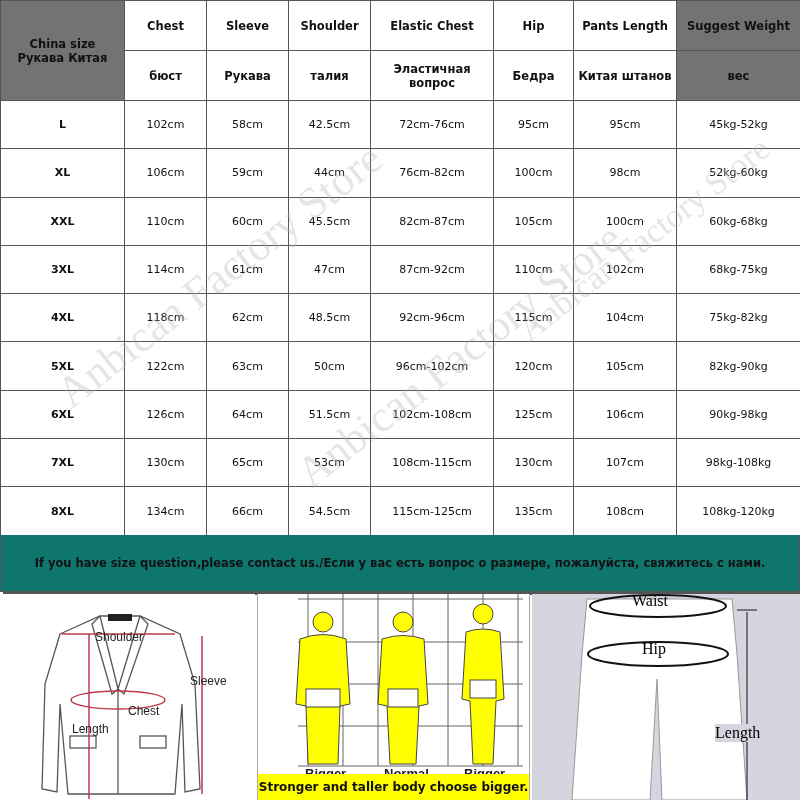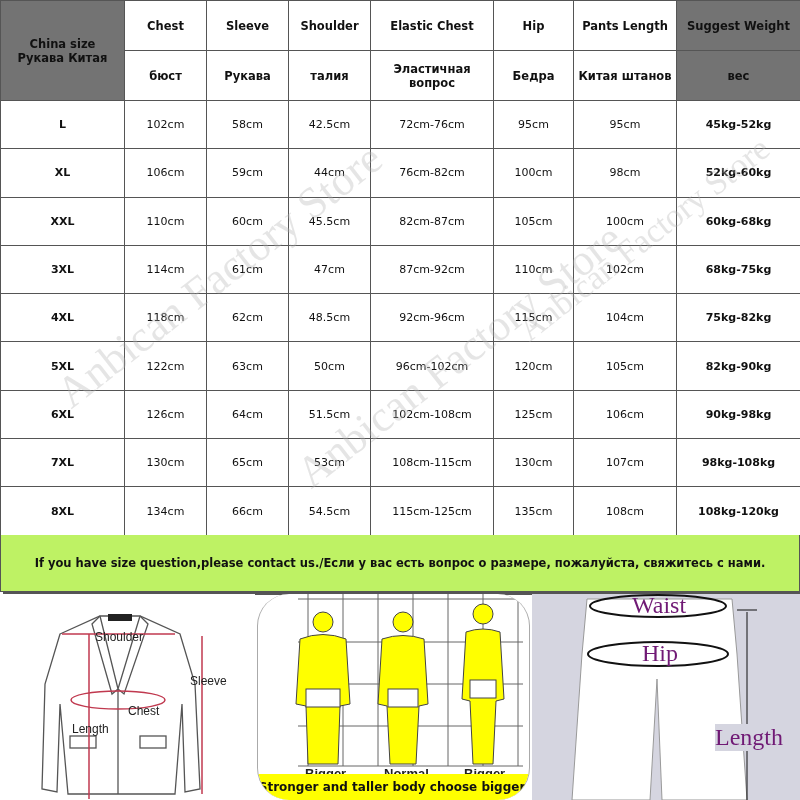--- a/index.html
+++ b/index.html
@@ -4,31 +4,31 @@
 <style>
   * { box-sizing: border-box; margin: 0; padding: 0; }
   body { width: 800px; height: 800px; background: #ffffff; font-family: "DejaVu Sans", "Liberation Sans", sans-serif; position: relative; overflow: hidden; }
   .table { position: absolute; left: 0; top: 0; width: 800px; border-collapse: collapse; }
   table.size { width: 800px; border-collapse: collapse; table-layout: fixed; }
   table.size td { border: 1.5px solid #555; text-align: center; vertical-align: middle; font-size: 11px; color: #111; }
   table.size .hdr td { height: 50px; font-weight: bold; font-size: 11.5px; }
   table.size .row td { height: 48.3px; }
   .yellow { background: #737373; }
   .size-lbl { font-weight: bold; }
-  .weight { color: #ee1111; font-weight: bold; }
-  .banner { position: absolute; left: 0; top: 535px; width: 800px; height: 57px; background: #bef264; border: 1.5px solid #555; border-top: none; display: flex; align-items: center; justify-content: center; font-weight: bold; font-size: 11.5px; color: #111; box-shadow: 3px 3px 0 #555; }
+  .weight { color: #ee1111; font-weight: normal; }
+  .banner { position: absolute; left: 0; top: 535px; width: 800px; height: 57px; background: #0f766e; border: 1.5px solid #555; border-top: none; display: flex; align-items: center; justify-content: center; font-weight: bold; font-size: 11.5px; color: #111; box-shadow: 3px 3px 0 #555; }
   .watermark { position: absolute; color: rgba(180,180,180,0.35); font-size: 44px; font-family: "Liberation Serif", serif; transform: rotate(-38deg); white-space: nowrap; pointer-events: none; }
   .panel { position: absolute; top: 594px; height: 206px; overflow: hidden; }
   .p1 { left: 0; width: 255px; background: #fff; }
-  .p2 { left: 257px; width: 273px; background: #fff; border-left: 1px solid #aaa; border-right: 1px solid #aaa; border-radius: 32px; }
+  .p2 { left: 257px; width: 273px; background: #fff; border-left: 1px solid #aaa; border-right: 1px solid #aaa; }
   .p3 { left: 532px; width: 268px; background: #d5d5e0; }
   .cap { position: absolute; font-family: "Liberation Sans", sans-serif; font-size: 12px; color: #222; }
   .p2 .body-lbl { font-size: 13px; font-weight: bold; color: #222; }
   .p2 .tip { position: absolute; left: 0; bottom: 0; width: 100%; height: 26px; background: #ffff00; font-weight: bold; font-size: 12px; display: flex; align-items: center; justify-content: center; color: #111; }
-  .p3 .lbl { position: absolute; font-family: "Liberation Serif", serif; font-size: 24px; color: #701a75; }
+  .p3 .lbl { position: absolute; font-family: "Liberation Serif", serif; font-size: 16px; color: #000000; }
 </style>
 </head>
 <body>
 
 <div class="table">
   <table class="size">
     <colgroup>
       <col style="width:124px">
         <col style="width:82px">
         <col style="width:82px">

